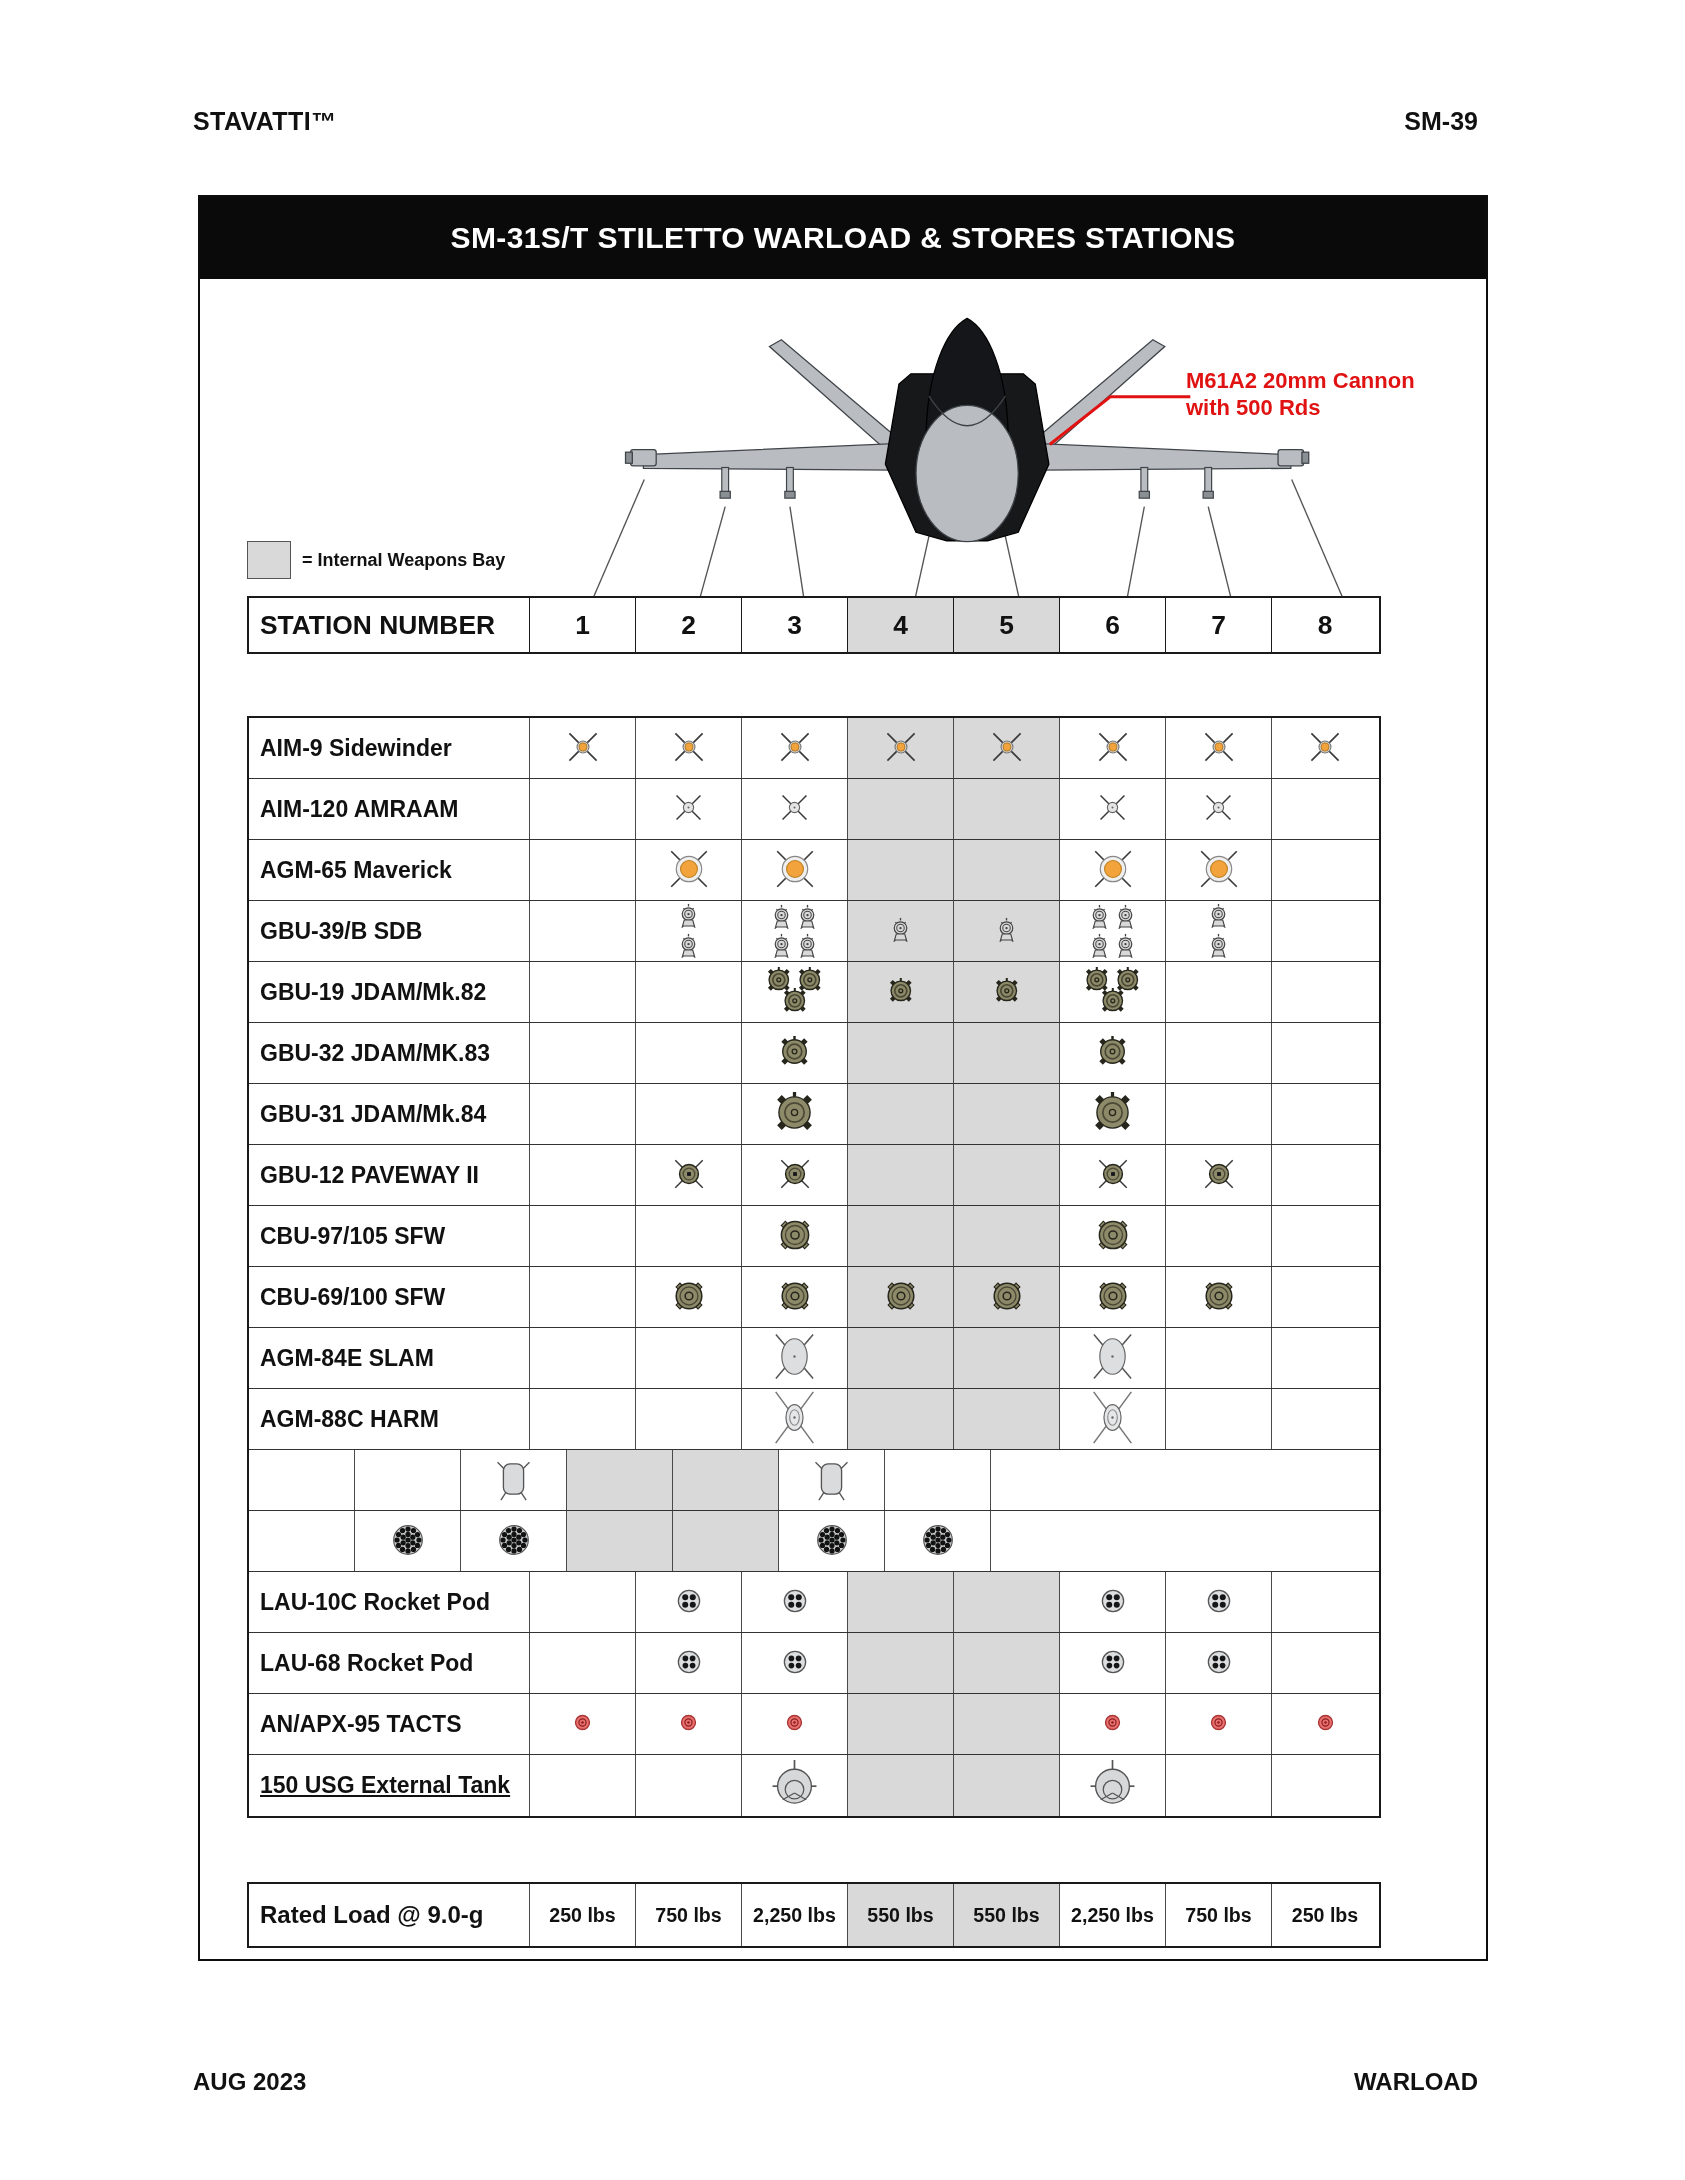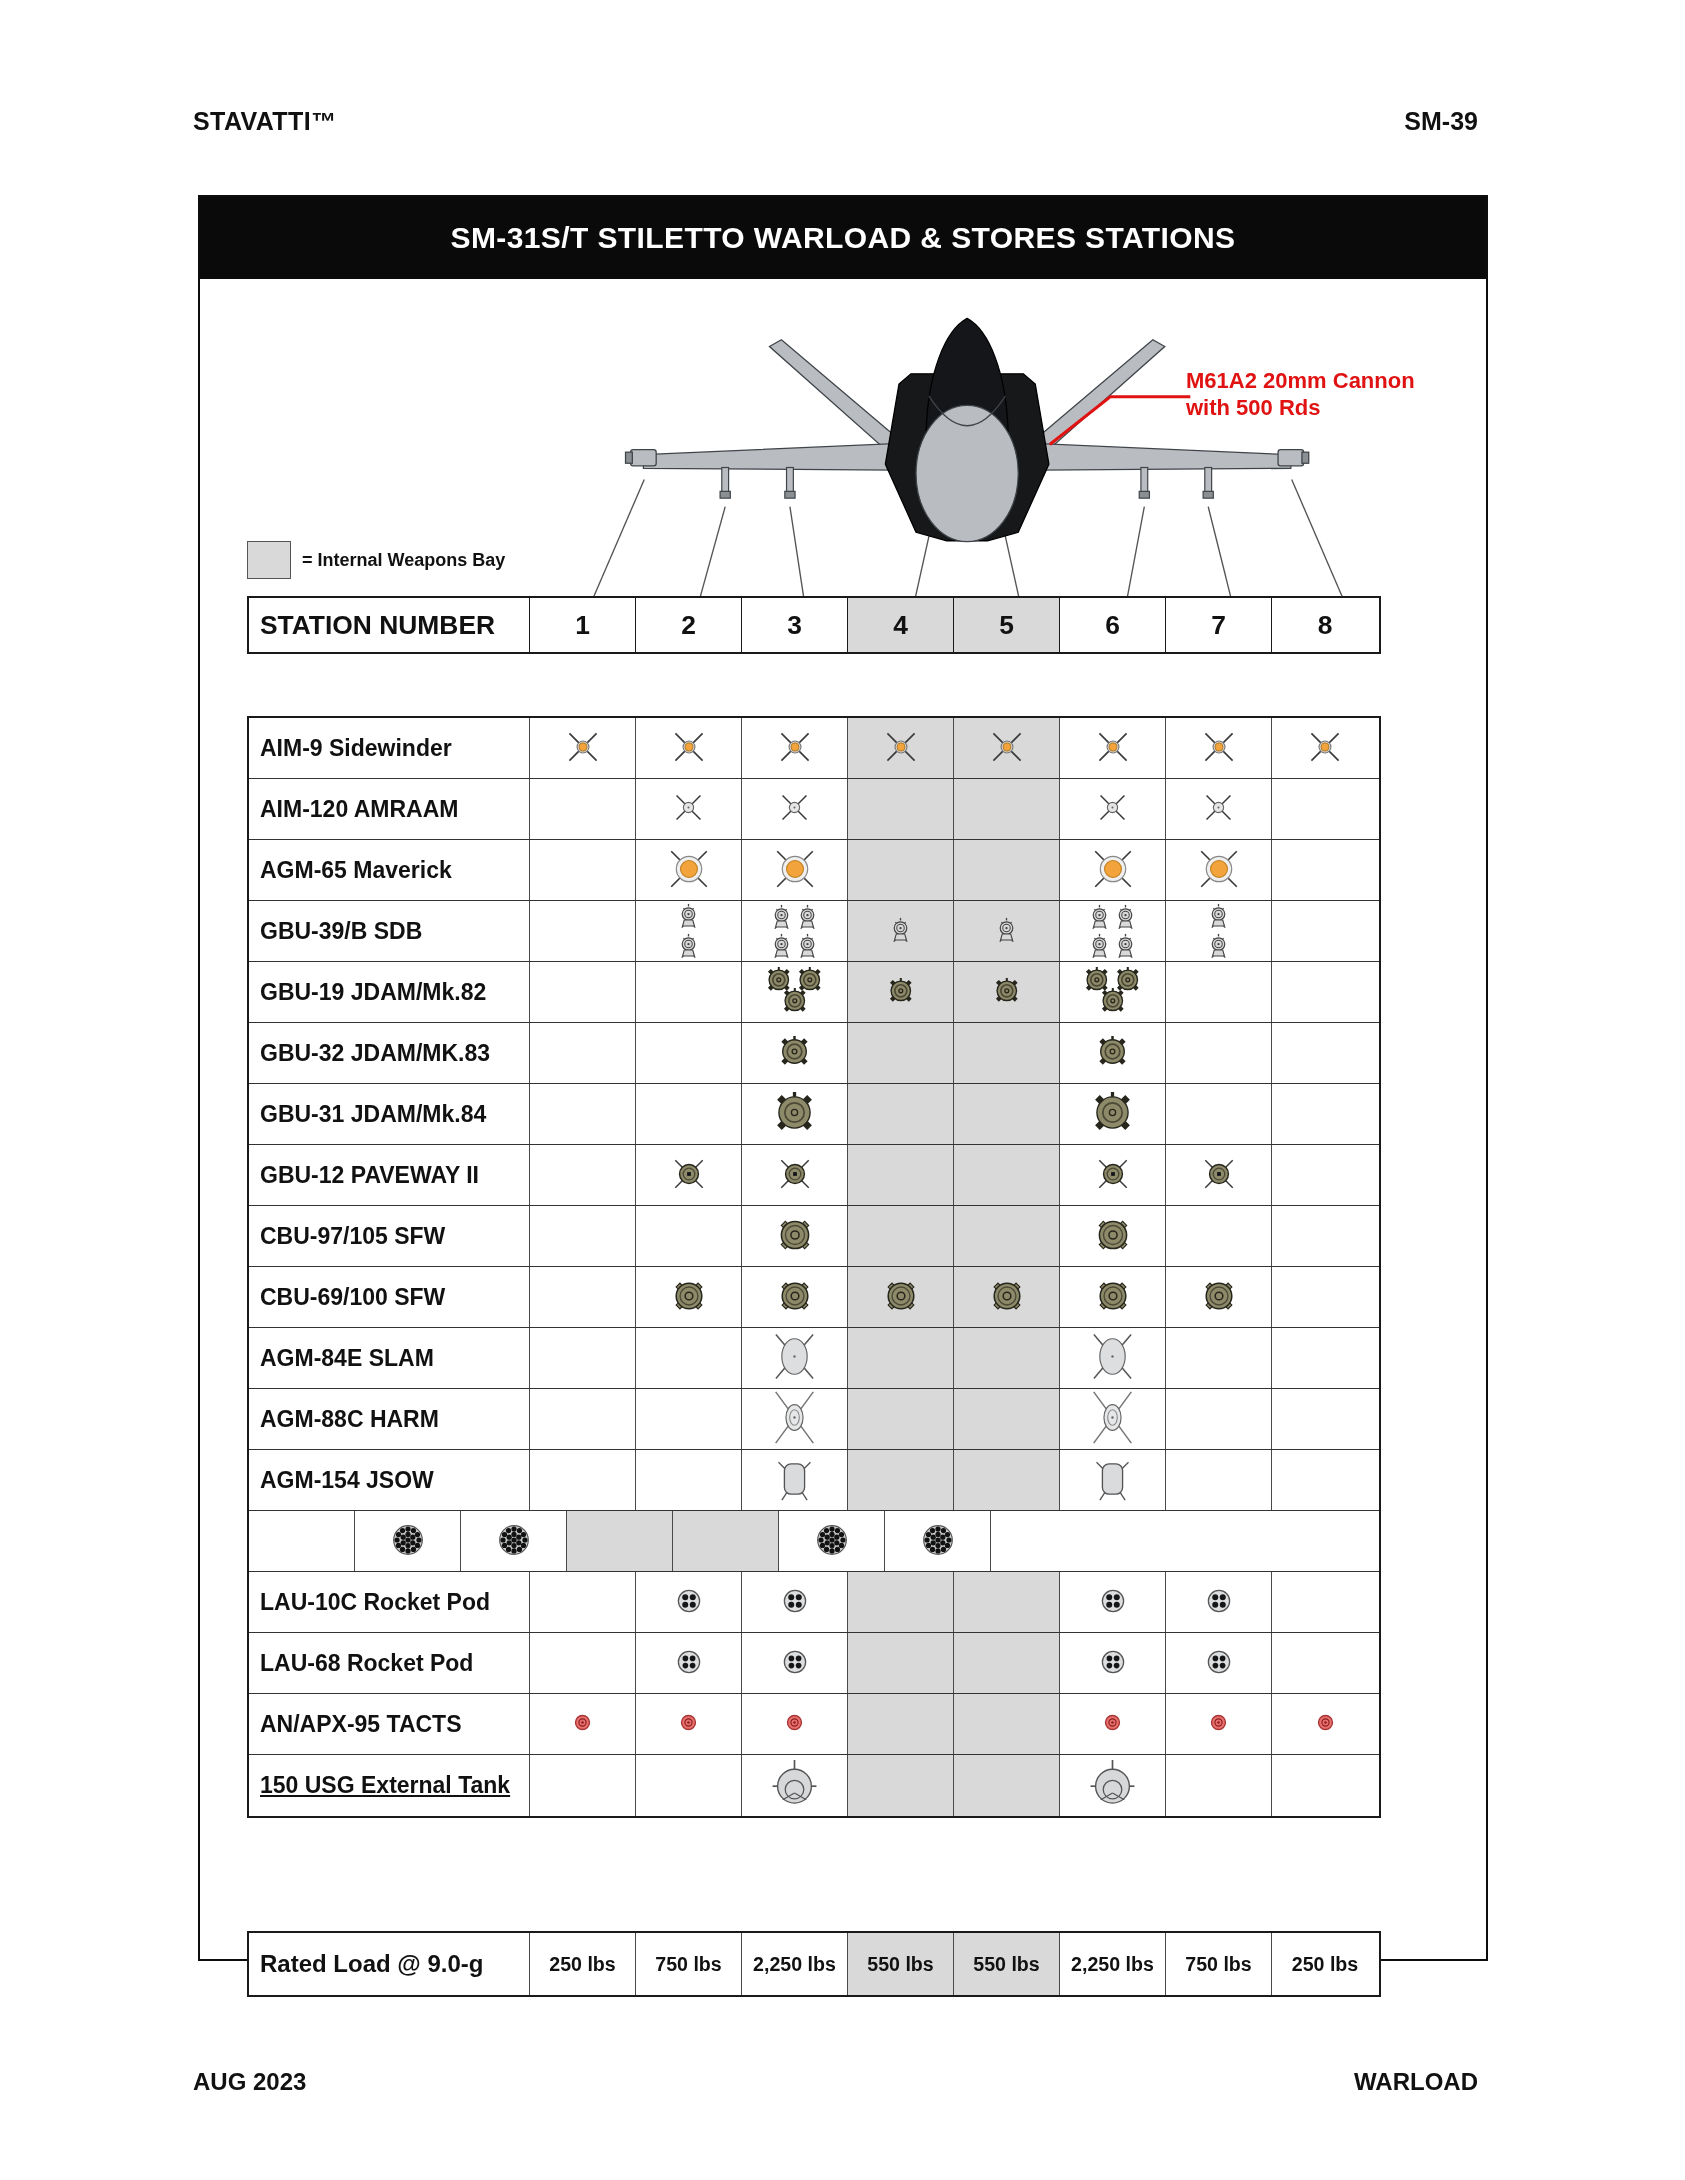--- a/index.html
+++ b/index.html
@@ -26,21 +26,21 @@
 
   
   #legend{left:47px;top:344px;display:flex;align-items:center;}
   #legend .swatch{width:44px;height:38px;border:1.7px solid #555;box-sizing:border-box;}
   #legend .lab{margin-left:11px;font-size:18px;font-weight:bold;}
 
   
   .stable{position:absolute;box-sizing:border-box;background:#fff;}
   #station-table{left:47px;top:399px;width:1134px;height:58px;border:2.6px solid #1a1a1a;}
   #weapons-table{left:47px;top:519px;width:1134px;border:2.6px solid #1a1a1a;}
-  #rated-table{left:47px;top:1734px;width:1134px;height:66px;border:2.6px solid #1a1a1a;}
+  #rated-table{left:47px;top:1685px;width:1134px;height:66px;border:2.6px solid #1a1a1a;}
   .trow{display:flex;width:100%;box-sizing:border-box;}
   .tcell{box-sizing:border-box;display:flex;align-items:center;justify-content:center;position:relative;}
   .tcell.lab{justify-content:flex-start;padding-left:11px;}
   .tcell:not(:last-child){border-right:1.4px solid #4a4a4a;}
   #station-table .tcell:not(:last-child){border-right:1.7px solid #1a1a1a;}
   .wlabel{font-size:23px;font-weight:bold;white-space:nowrap;}
   .snum{font-size:26.4px;font-weight:bold;}
   .rlab{font-size:24px;font-weight:bold;}
   .rval{font-size:19.6px;font-weight:bold;}
   .shade{background:#d9d9d9;}
@@ -1060,23 +1060,20 @@
             </span>
           </div>
           <div class="tcell " style="width:106px;">
             <span class="iconwrap"></span>
           </div>
           <div class="tcell " style="width:106px;">
             <span class="iconwrap"></span>
           </div>
         </div>
         <div class="trow wrow" style="height: 61px;">
-          <div class="tcell lab" style="width:281px;">
-            <span class="wlabel">AGM-154 JSOW</span>
-          </div>
           <div class="tcell " style="width:106px;">
             <span class="iconwrap"></span>
           </div>
           <div class="tcell " style="width:106px;">
             <span class="iconwrap"></span>
           </div>
           <div class="tcell " style="width:106px;">
             <span class="iconwrap">
               <span><svg width="37" height="44" viewBox="0 0 44 52">
                   <line x1="11" y1="14" x2="3" y2="6" stroke="#555" stroke-width="1.6"></line>

